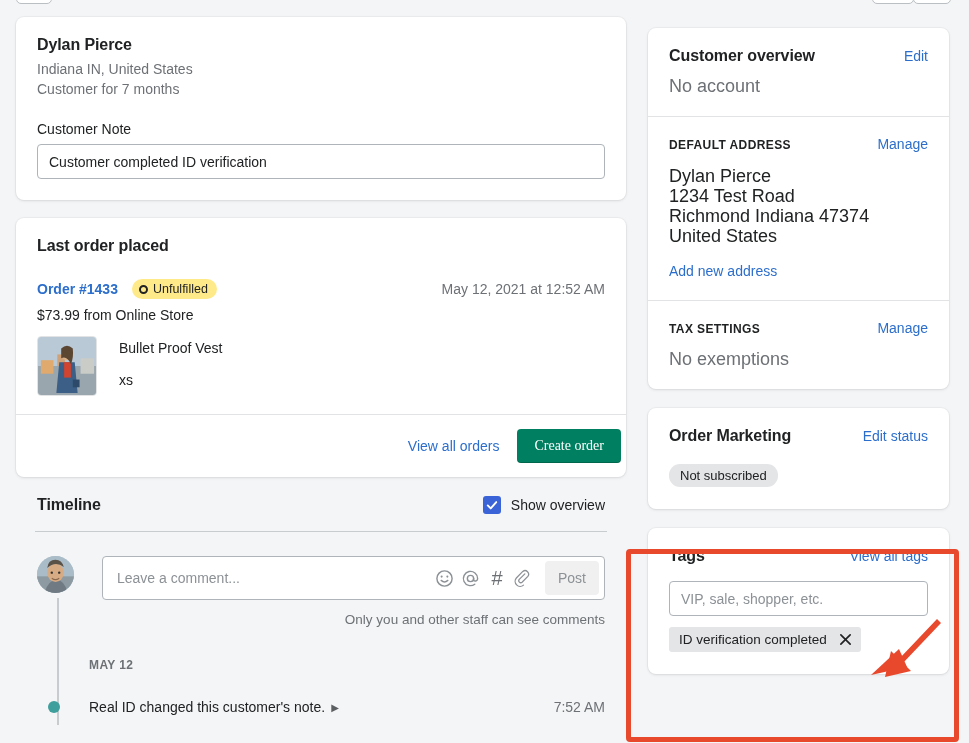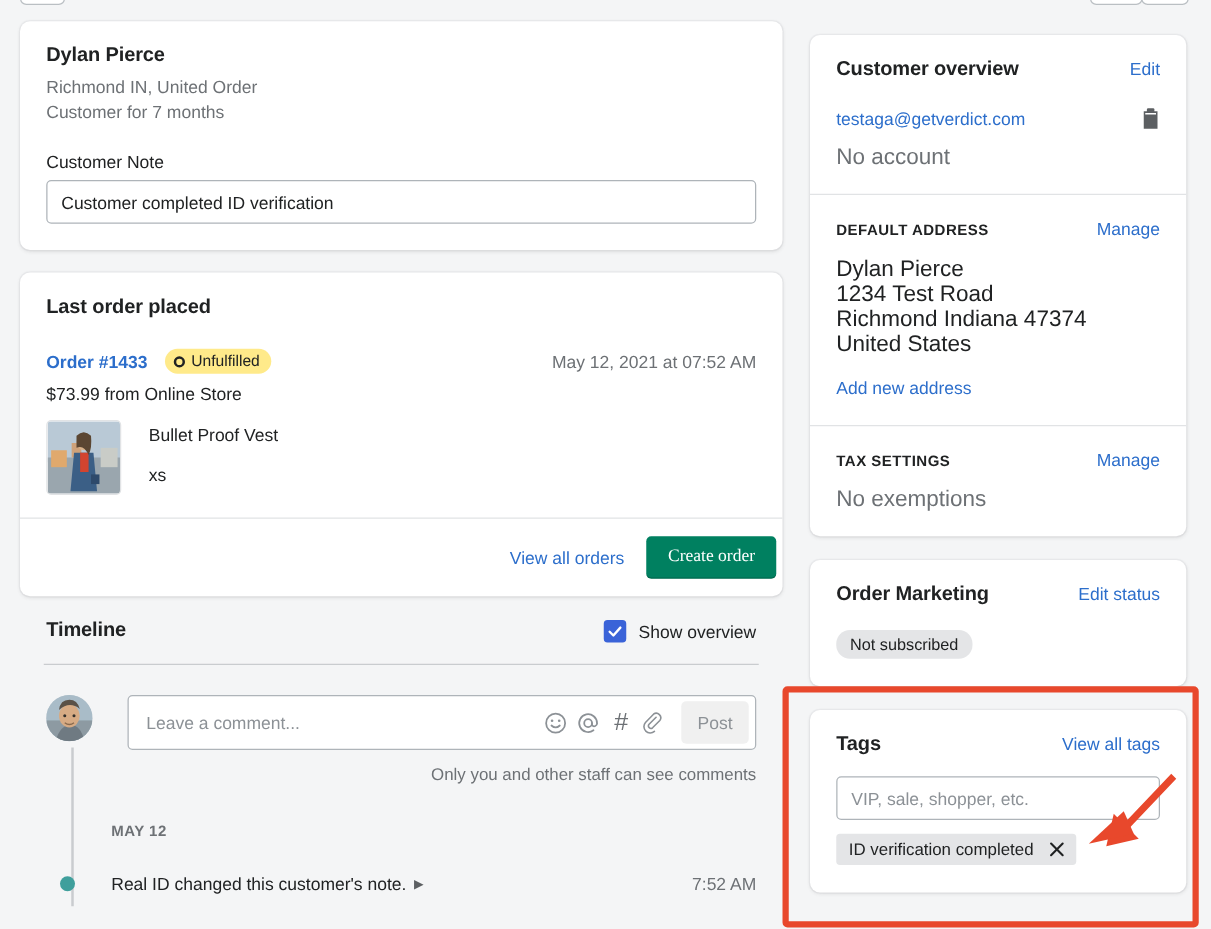--- a/index.html
+++ b/index.html
@@ -173,38 +173,38 @@
 
   <div class="top-stub" id="stub-left"></div>
   <div class="top-stub" id="stub-r1"></div>
   <div class="top-stub" id="stub-r2"></div>
 
   <div class="col-main">
 
     <div class="card">
       <div class="pad">
         <div class="cust-name">Dylan Pierce</div>
-        <div class="cust-sub">Richmond IN, United Order</div>
+        <div class="cust-sub">Indiana IN, United States</div>
         <div class="cust-sub" style="margin-top:0">Customer for 7 months</div>
         <div class="note-label">Customer Note</div>
         <div class="note-input">Customer completed ID verification</div>
       </div>
     </div>
 
     <div class="card" style="margin-top:18px">
       <div class="pad" style="padding-bottom:18px">
         <div class="sec-title">Last order placed</div>
 
         <div class="order-row">
           <a class="link b">Order #1433</a>
           <span class="badge-unfulfilled">
             <span class="ring"></span>
             <span>Unfulfilled</span>
           </span>
-          <span class="order-date">May 12, 2021 at 07:52 AM</span>
+          <span class="order-date">May 12, 2021 at 12:52 AM</span>
         </div>
 
         <div class="order-amt">$73.99 from Online Store</div>
 
         <div class="prod-row">
           <div class="thumb">
             <svg viewBox="0 0 60 60" preserveAspectRatio="none" aria-hidden="true">
               <rect x="0" y="0" width="60" height="34" fill="#b9c9d6"></rect>
               <rect x="0" y="30" width="60" height="30" fill="#9aa6ae"></rect>
               <rect x="3" y="24" width="13" height="14" fill="#e0a96d"></rect>
@@ -304,30 +304,20 @@
   </div>
 
   <div class="col-side">
 
     <div class="card">
       <div class="side-sec">
         <div class="side-head">
           <div class="side-title">Customer overview</div>
           <div class="side-action">Edit</div>
         </div>
-        <div class="row-between" style="margin-top:21px">
-          <a class="link">testaga@getverdict.com</a>
-          <span class="copy-icon">
-            <svg viewBox="0 0 15 18" aria-hidden="true">
-              <path d="M2 3 h11 v14 h-11 z" fill="#5c5f62"></path>
-              <rect x="4.5" y="0.6" width="6" height="3.4" rx="1" fill="#5c5f62"></rect>
-              <rect x="3.2" y="4.4" width="8.6" height="1.2" fill="#ffffff"></rect>
-            </svg>
-          </span>
-        </div>
         <div class="side-line muted" style="margin-top:11px">No account</div>
       </div>
 
       <div class="divider"></div>
 
       <div class="side-sec">
         <div class="side-head">
           <div class="subhead">DEFAULT ADDRESS</div>
           <div class="side-action">Manage</div>
         </div>

